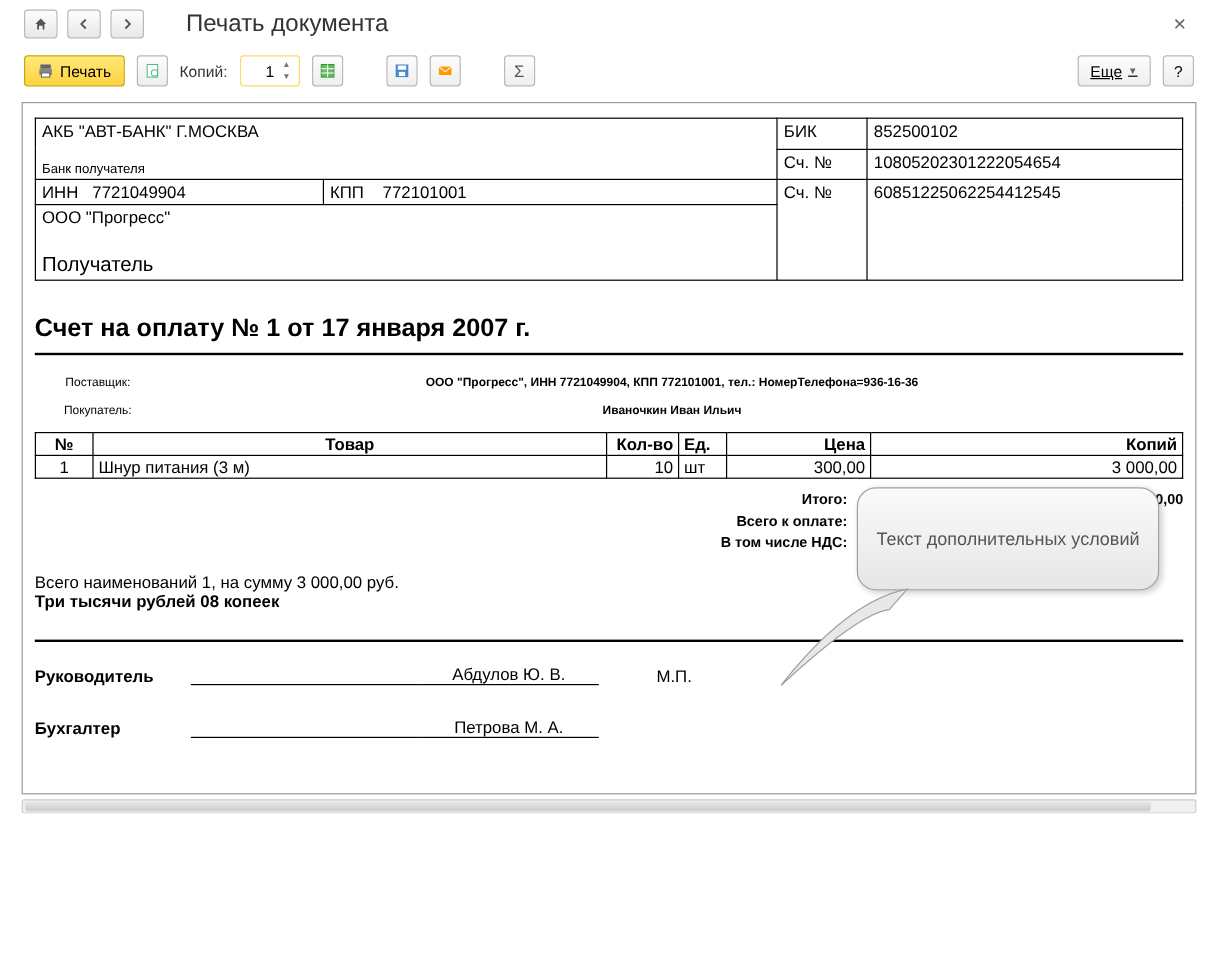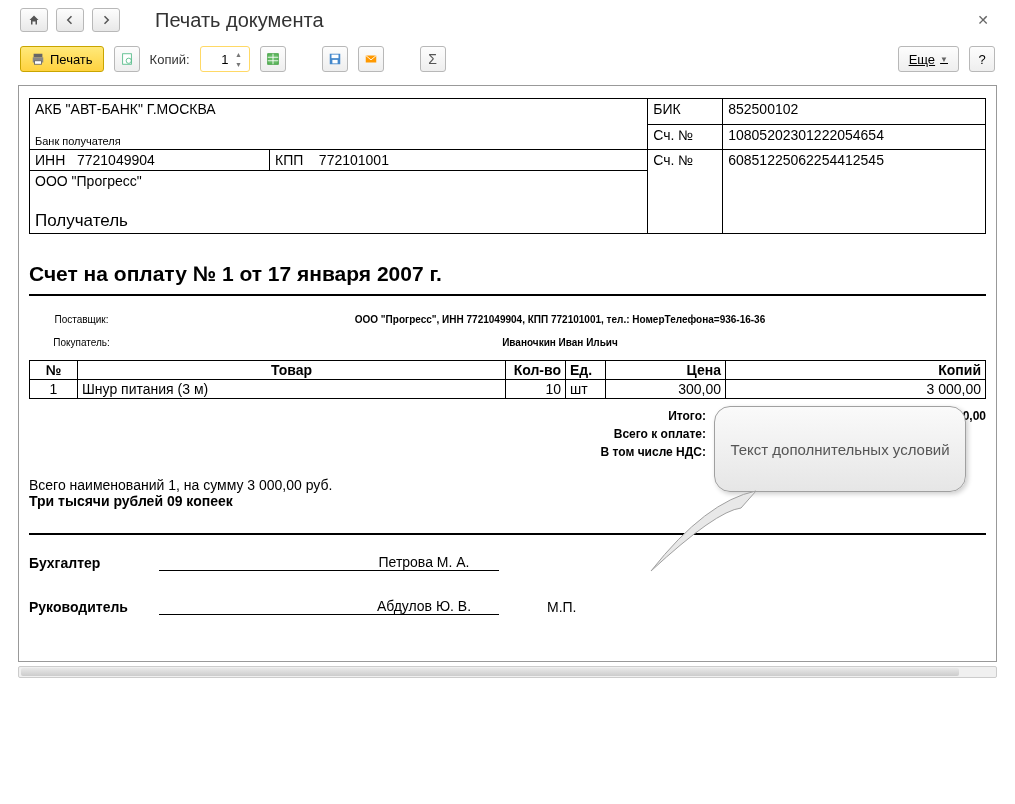--- a/index.html
+++ b/index.html
@@ -210,39 +210,39 @@
       <div class="totals-value"></div>
     </div>
     <div class="totals-row">
       <div class="totals-label">В том числе НДС:</div>
       <div class="totals-value"></div>
     </div>
   </div>
 
   <div class="summary-text">
     <div>Всего наименований 1, на сумму 3 000,00 руб.</div>
-    <div class="bold">Три тысячи рублей 09 копеек</div>
+    <div class="bold">Три тысячи рублей 08 копеек</div>
   </div>
 
   <div class="terms">
   </div>
 
   <div class="sig-rule"></div>
 
-  <div class="sig-row">
-    <div class="sig-label">Бухгалтер</div>
-    <div class="sig-line"></div>
-    <div class="sig-name">Петрова М. А.</div>
-  </div>
   <div class="sig-row">
     <div class="sig-label">Руководитель</div>
     <div class="sig-line"></div>
     <div class="sig-name">Абдулов Ю. В.</div>
     <div class="sig-mp">М.П.</div>
   </div>
+  <div class="sig-row">
+    <div class="sig-label">Бухгалтер</div>
+    <div class="sig-line"></div>
+    <div class="sig-name">Петрова М. А.</div>
+  </div>
 
   <div class="callout">
     <span>Текст дополнительных условий</span>
   </div>
   <svg class="callout-tail" width="120" height="90">
     <path d="M110 5 Q60 15 5 85 Q70 25 95 22 Z" fill="#e8e8e8" stroke="#a0a0a0"></path>
   </svg>
 
 </div>
 

